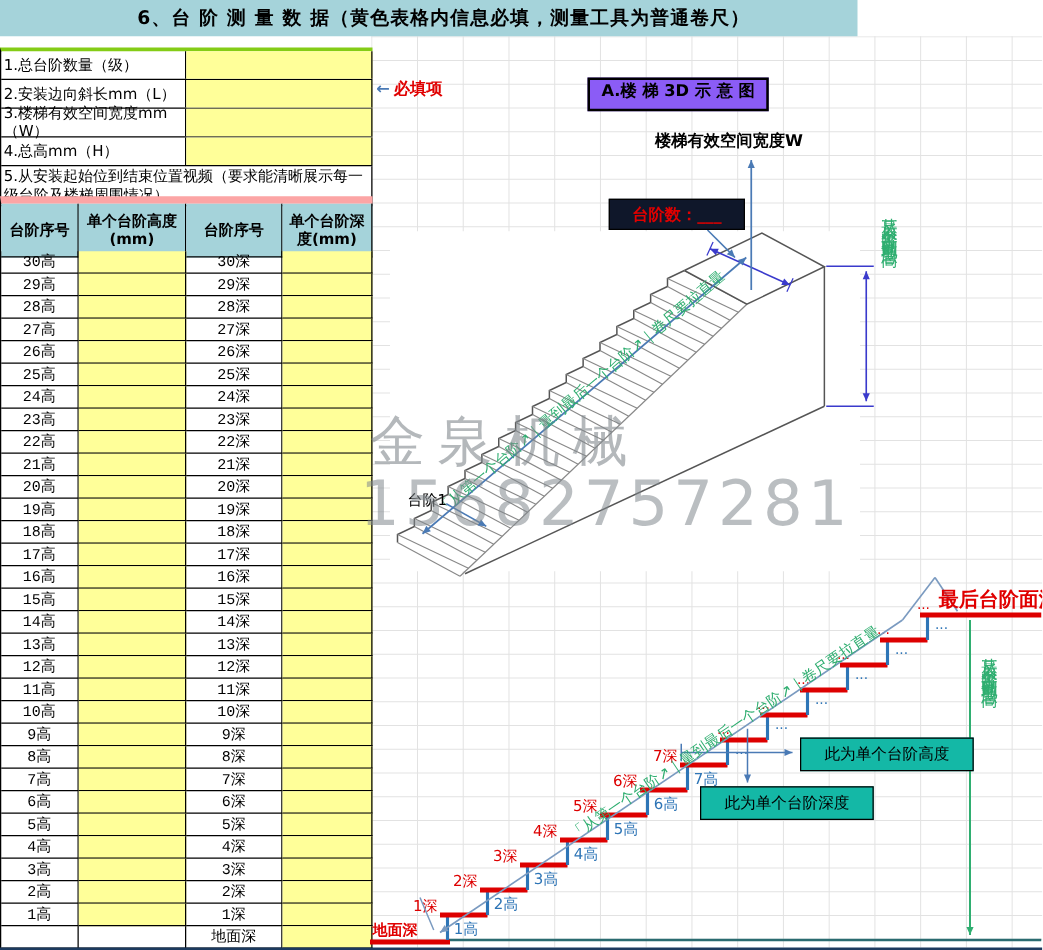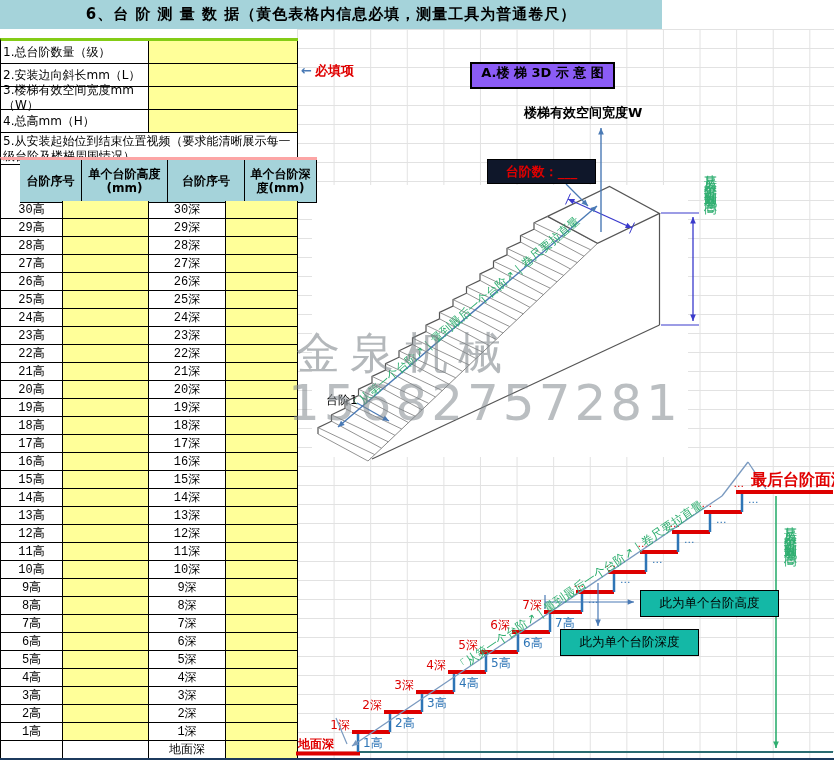--- a/index.html
+++ b/index.html
@@ -4,34 +4,34 @@
 <style>
   html,body{margin:0;padding:0;background:#fff;}
   .canvas{position:relative;width:834px;height:760px;background:#fff;overflow:hidden;
           font-family:"DejaVu Sans","Liberation Sans",sans-serif;color:#000;}
   .grid-bg{position:absolute;left:297px;top:29px;width:537px;height:729px;
     background-image:linear-gradient(to right,#e2e2e2 1px,transparent 1px),
                      linear-gradient(to bottom,#e2e2e2 1px,transparent 1px);
     background-size:36.6px 19px;}
   .white-block{position:absolute;left:312px;top:185px;width:376px;height:272px;background:#fff;}
   .title-bar{position:absolute;left:0;top:0;width:662px;height:29px;background:#a5d3da;
-    display:flex;align-items:center;justify-content:center;font-weight:bold;font-size:15px;letter-spacing:1px;}
+    display:flex;align-items:center;justify-content:center;font-weight:bold;font-size:15px;letter-spacing:1px;padding-left:24px;}
   
   .form{position:absolute;left:0;top:38px;width:297px;border-top:3px solid #84cc16;border-left:1px solid #000;}
   .frow{display:flex;border-bottom:1px solid #000;}
   .flabel{width:148px;box-sizing:border-box;border-right:1px solid #000;font-size:12px;
     display:flex;align-items:center;padding:0 2px;line-height:1.25;}
   .finput{width:149px;box-sizing:border-box;border-right:1px solid #000;background:#ffff99;}
   .h22{height:22px;} .h31{height:31px;}
   .flabel.full{width:297px;}
   .req-note{position:absolute;left:301px;top:62px;font-size:13px;font-weight:bold;color:#e00000;white-space:nowrap;}
   .req-note .arr{color:#4a7ab5;font-weight:bold;margin-right:3px;}
   
   .thead{position:absolute;left:0;top:157px;width:297px;display:grid;
-    grid-template-columns:62px 86px 77px 72px;border-left:1px solid #000;border-top:3px solid #fca5a5;padding-left:19px;}
+    grid-template-columns:62px 86px 77px 72px;border-left:1px solid #000;border-top:6px solid #fca5a5;}
   .thcell{height:43px;box-sizing:border-box;border-right:1px solid #000;border-bottom:1px solid #000;
     background:#a5d3da;font-size:12px;font-weight:bold;display:flex;align-items:center;justify-content:center;
     text-align:center;line-height:1.2;padding:0 3px;}
   #table-rows{position:absolute;left:0;top:201px;width:297px;display:grid;
     grid-template-columns:62px 86px 77px 72px;grid-auto-rows:18px;border-left:1px solid #000;font-family:Liberation Mono, monospace;}
   .tcell{box-sizing:border-box;border-right:1px solid #000;border-bottom:1px solid #000;
     font-size:12px;display:flex;align-items:center;justify-content:center;}
   .ycell{background:#ffff99;}
   
   .bluebox{position:absolute;background:#8b5cf6;border:2px solid #000;display:flex;

